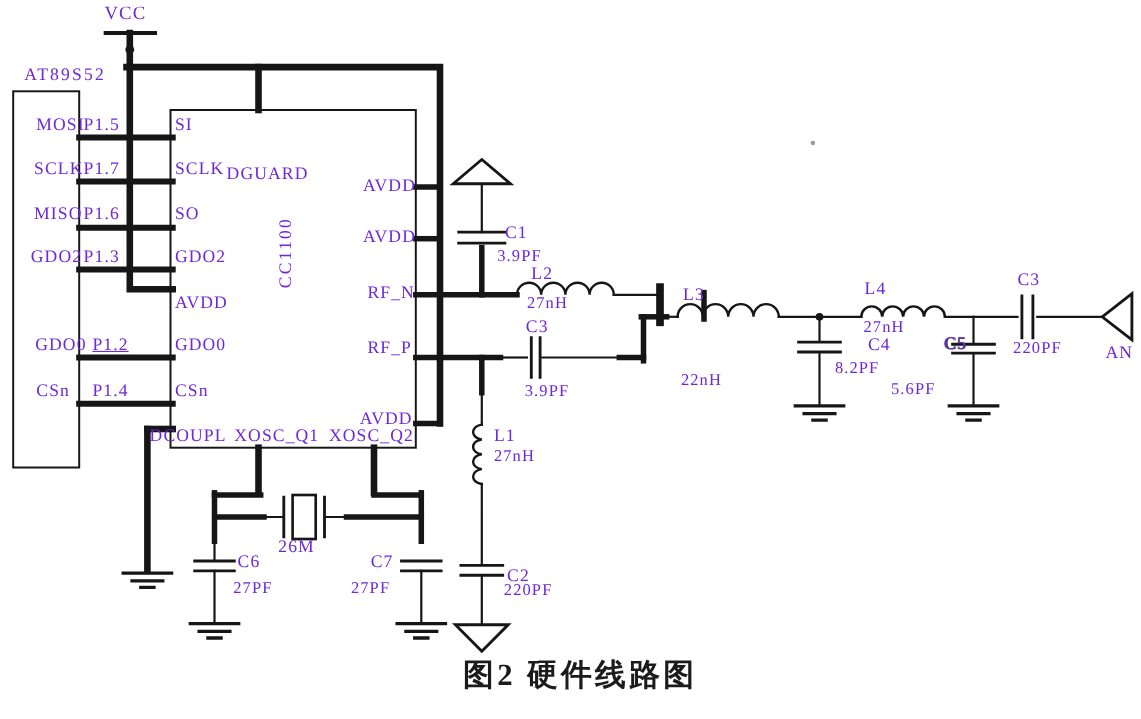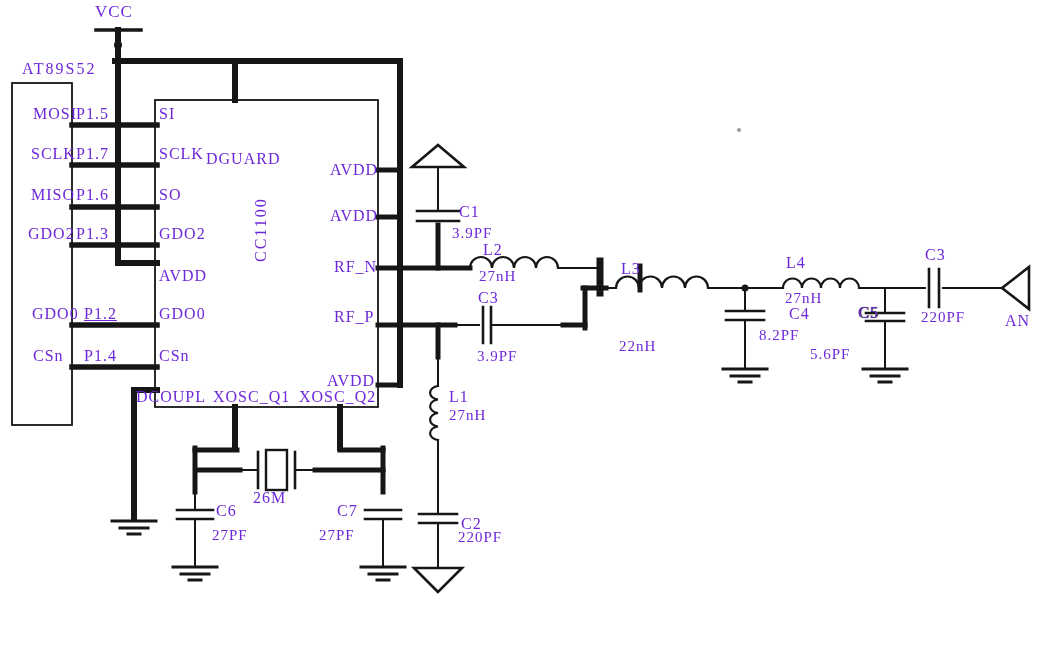--- a/index.html
+++ b/index.html
@@ -197,13 +197,14 @@
   <span class="lbl" style="left:449px;top:389px;">L1</span>
   <span class="lbl small" style="left:449px;top:408px;">27nH</span>
   <span class="lbl" style="left:461px;top:516px;">C2</span>
   <span class="lbl small" style="left:458px;top:530px;">220PF</span>
   <span class="lbl" style="left:253px;top:490px;">26M</span>
   <span class="lbl" style="left:216px;top:503px;">C6</span>
   <span class="lbl small" style="left:212px;top:528px;">27PF</span>
   <span class="lbl" style="left:337px;top:503px;text-align:right;">C7</span>
   <span class="lbl small" style="left:319px;top:528px;">27PF</span>
 
+  <span class="lbl caption" style="left:421px;top:601px;">图2 硬件线路图</span>
 </div>
 
 </body></html>

